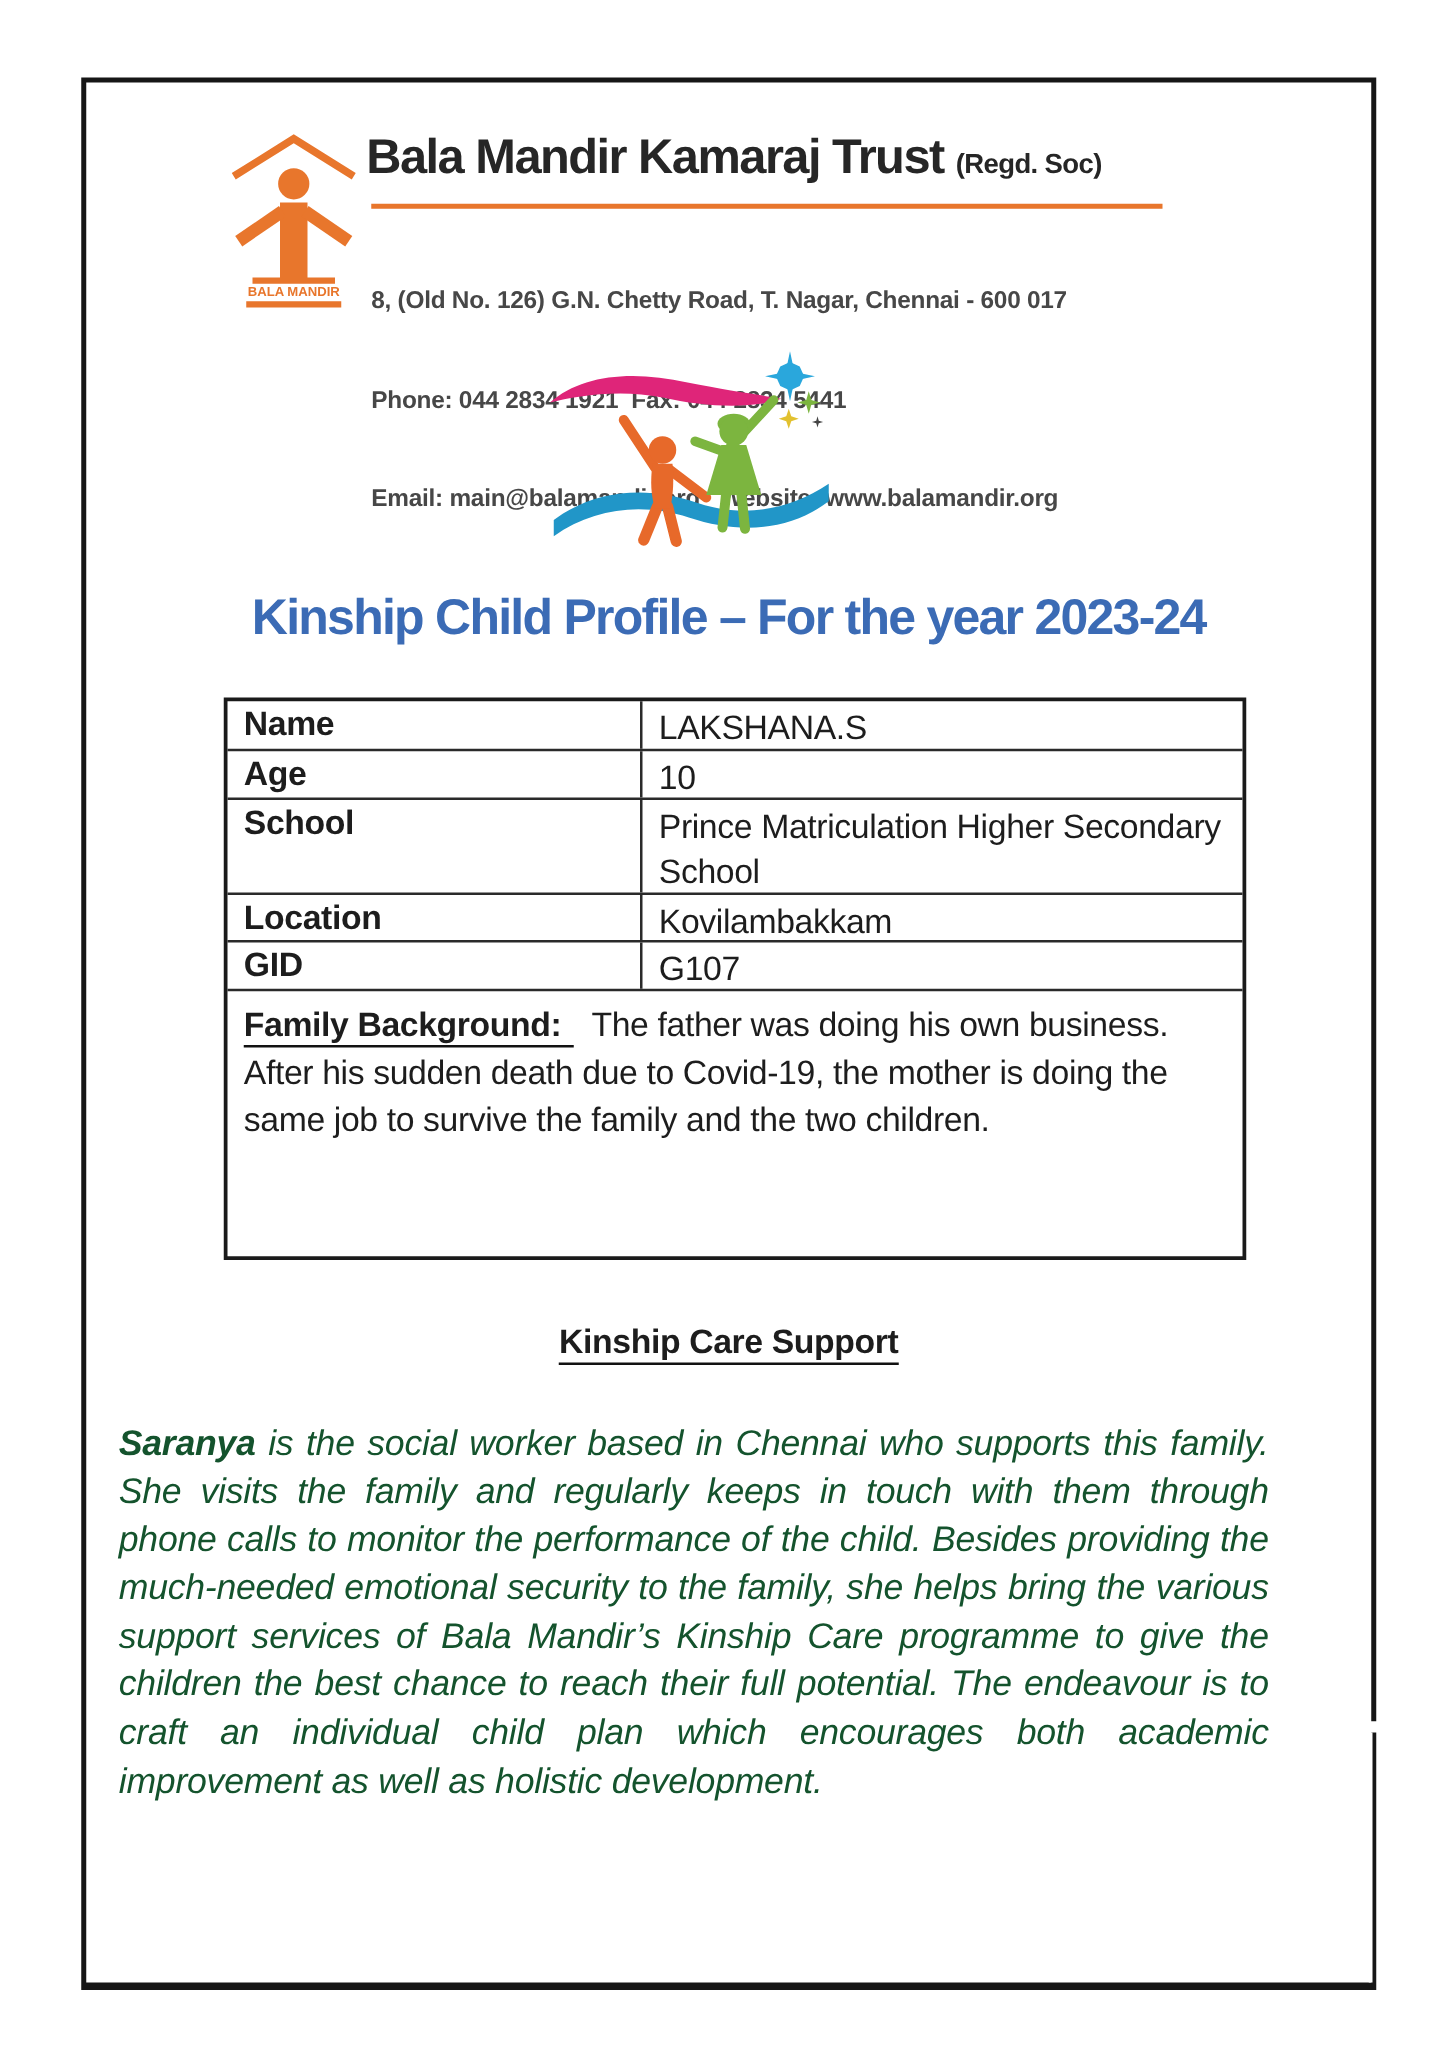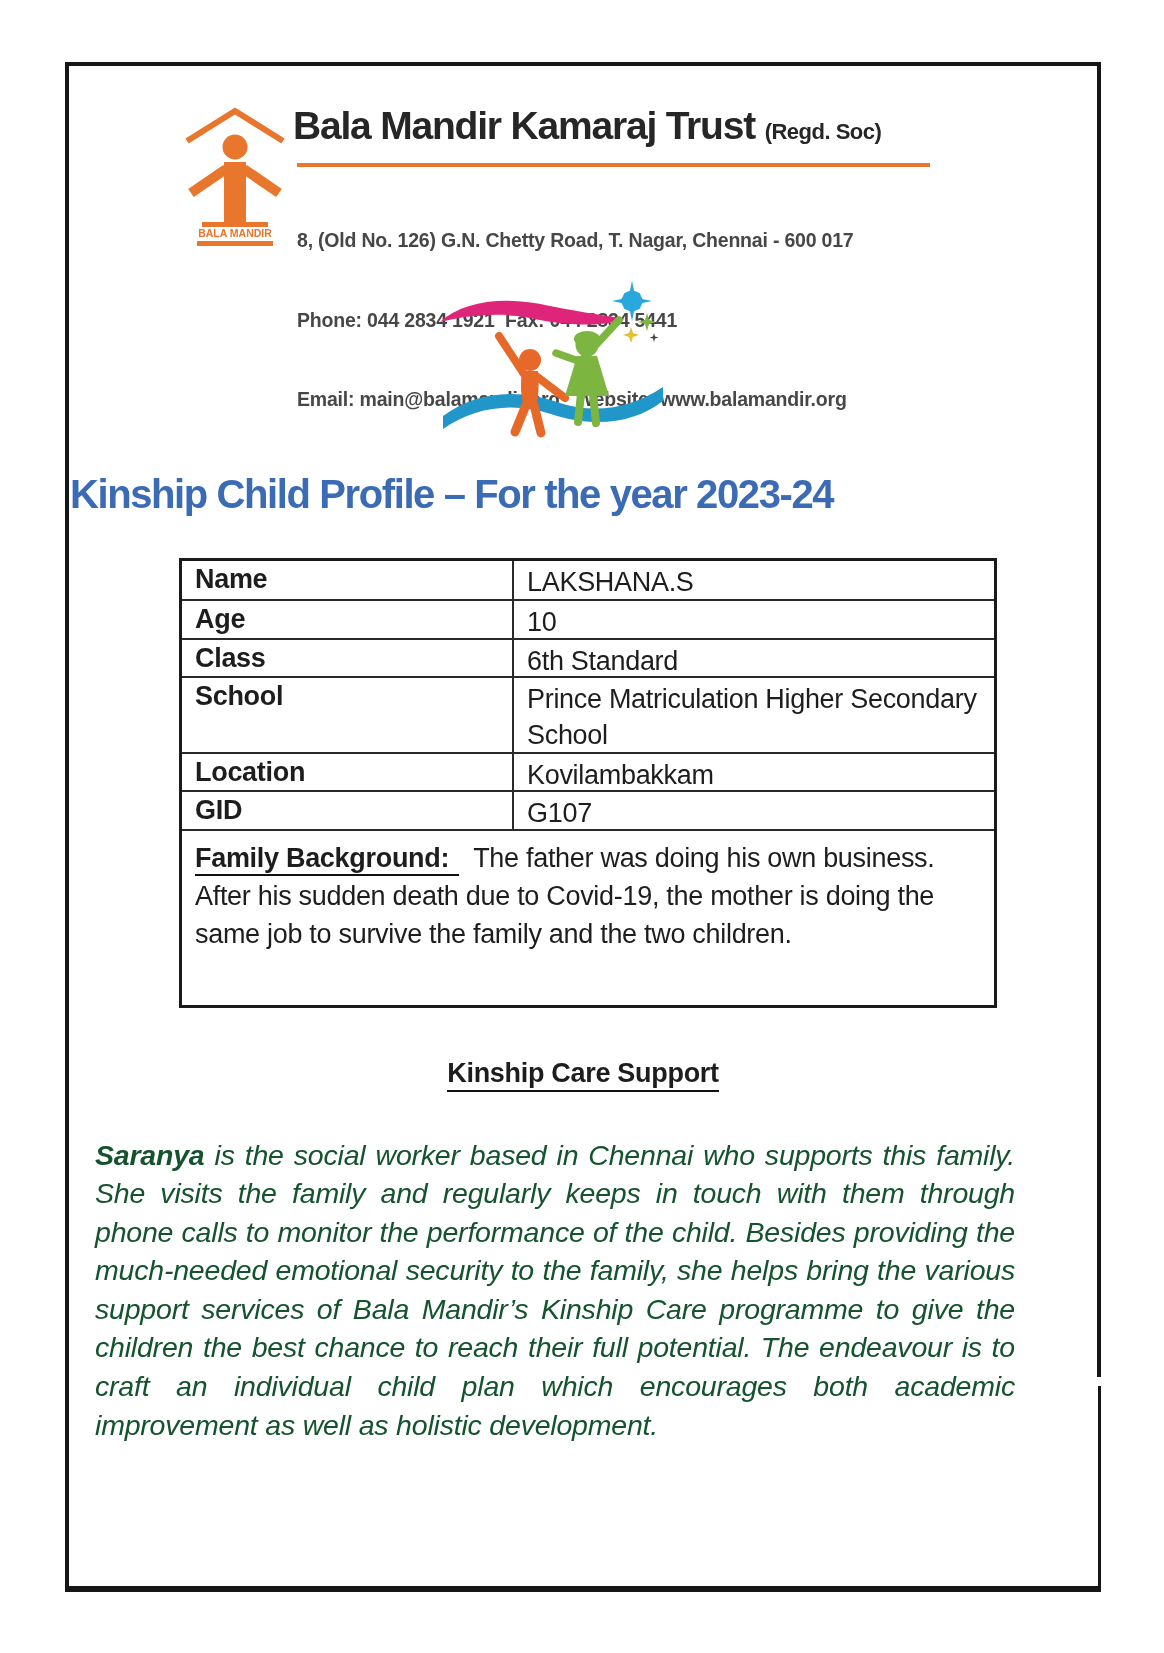--- a/index.html
+++ b/index.html
@@ -24,21 +24,21 @@
   .header-rule{position:absolute;left:297px;top:163px;width:633px;height:4px;background:var(--c-orange,#e8762c);}
   .org-contact{
     position:absolute;left:297px;top:174px;width:700px;
     font-size:19.5px;font-weight:bold;color:#474747;line-height:26.5px;white-space:pre;
     letter-spacing:-0.2px;
   }
   
   .kinship-logo{position:absolute;left:435px;top:256px;width:235px;height:186px;}
   
   .doc-title{
-    position:absolute;left:70px;top:466px;width:1026px;
+    position:absolute;left:70px;top:466px;width:1026px;text-align:center;
     font-size:40px;font-weight:bold;letter-spacing:-1.4px;line-height:56px;
     color:var(--c-title-blue,#3b6bb5);white-space:nowrap;
   }
   
   .ptable{
     position:absolute;left:179px;top:558px;width:818px;height:450px;
     box-sizing:border-box;border:3px solid #1a1a1a;background:#fff;
     font-size:27px;
   }
   .prow{display:flex;box-sizing:border-box;border-bottom:2px solid #2a2a2a;}
@@ -133,24 +133,20 @@
 
 <div class="ptable">
   <div class="prow r1">
     <div class="plabel">Name</div>
     <div class="pvalue">LAKSHANA.S</div>
   </div>
   <div class="prow r2">
     <div class="plabel">Age</div>
     <div class="pvalue">10</div>
   </div>
-  <div class="prow r3">
-    <div class="plabel">Class</div>
-    <div class="pvalue">6th Standard</div>
-  </div>
   <div class="prow r4">
     <div class="plabel">School</div>
     <div class="pvalue">Prince Matriculation Higher Secondary School</div>
   </div>
   <div class="prow r5">
     <div class="plabel">Location</div>
     <div class="pvalue">Kovilambakkam</div>
   </div>
   <div class="prow r6">
     <div class="plabel">GID</div>

